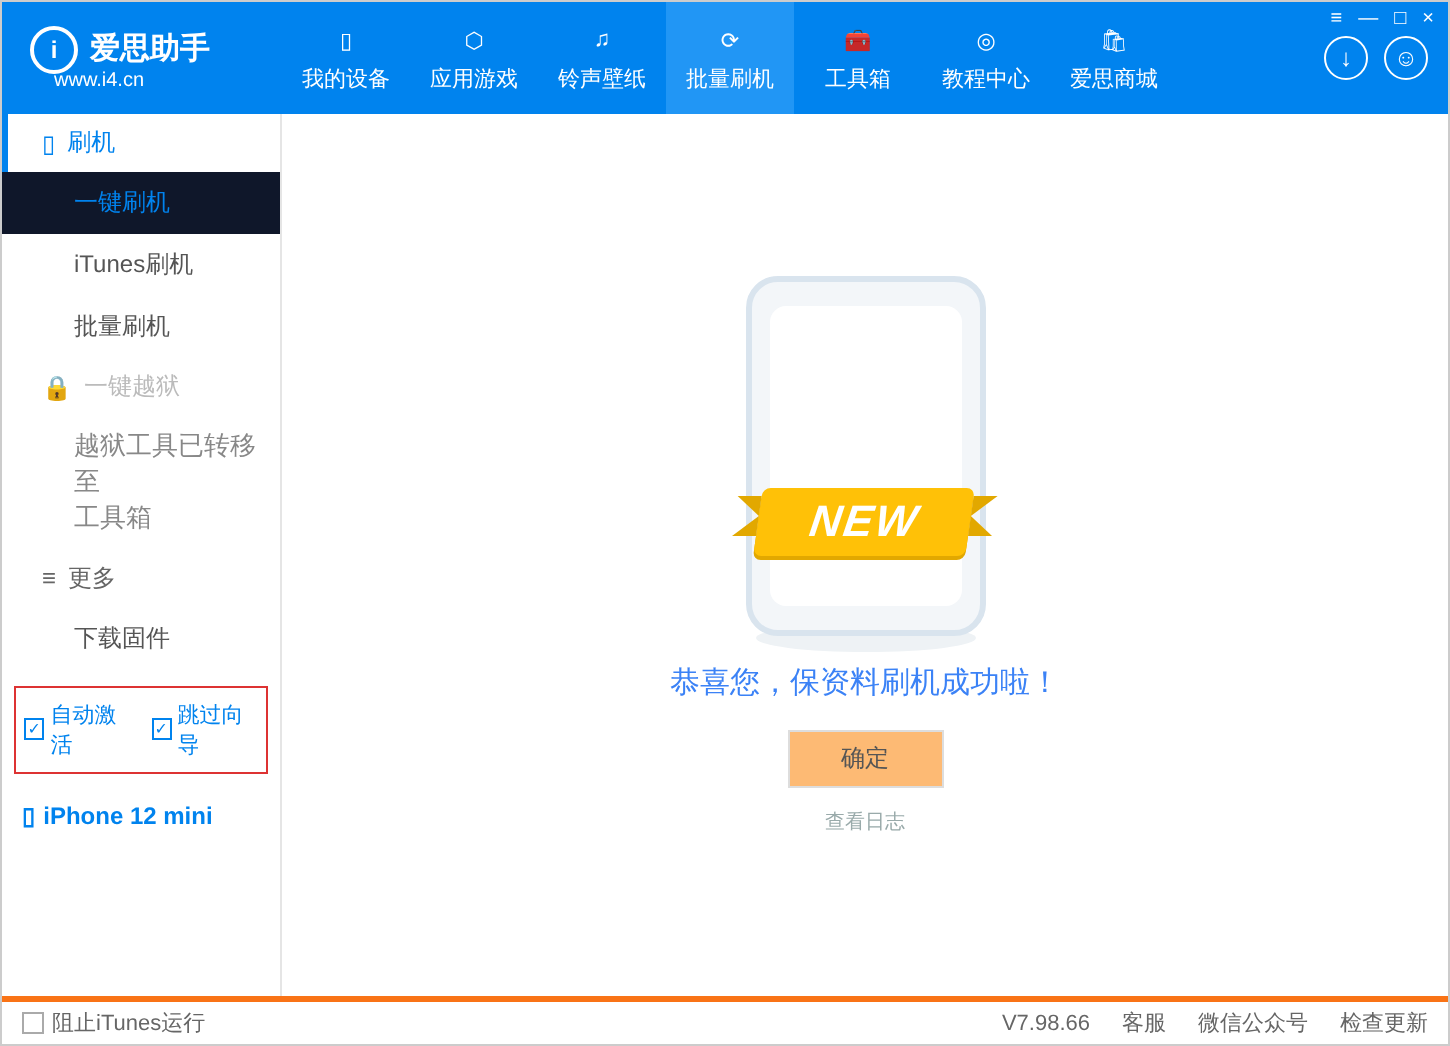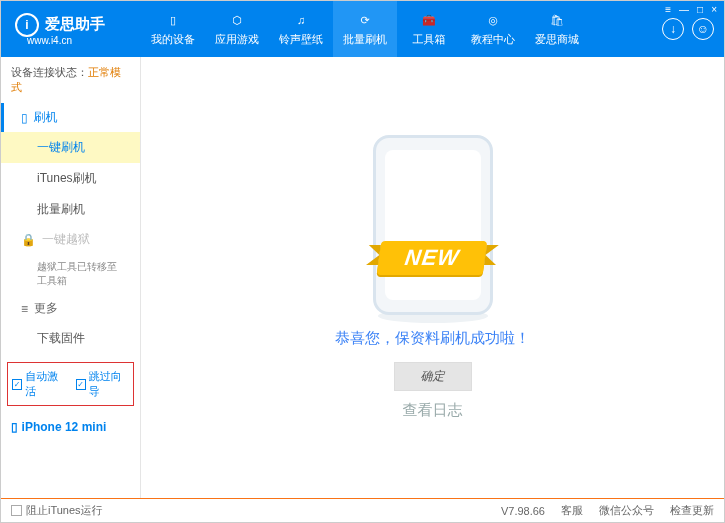--- a/index.html
+++ b/index.html
@@ -18,39 +18,39 @@
 .win-controls { position: absolute; top: 4px; right: 8px; display: flex; gap: 8px; font-size: 10px; color: #fff; }
 .win-controls span { cursor: pointer; }
 .round-btn { width: 22px; height: 22px; border: 1.5px solid #fff; border-radius: 50%; display: flex; align-items: center; justify-content: center; cursor: pointer; font-size: 12px; }
 .body-row { display: flex; height: calc(100% - 56px - 24px); }
 .sidebar { width: 140px; border-right: 1px solid #e5e5e5; display: flex; flex-direction: column; font-size: 12px; color: #555; }
 .conn-row { padding: 8px 10px; font-size: 11px; }
 .conn-state { color: #e07b00; }
 .side-sec { padding: 6px 10px 6px 20px; display: flex; align-items: center; gap: 6px; color: #666; }
 .side-sec.hl { color: #0083ee; border-left: 3px solid #0083ee; padding-left: 17px; }
 .side-item { padding: 7px 10px 7px 36px; cursor: pointer; }
-.side-item.active { background: #fef9c3; color: #0083ee; }
-.side-note { padding: 6px 10px 6px 36px; font-size: 10px; color: #888; line-height: 1.4; }
+.side-item.active { background: #0f172a; color: #0083ee; }
+.side-note { padding: 6px 10px 6px 36px; font-size: 13px; color: #888; line-height: 1.4; }
 .checks-row { border: 1.5px solid #d33; margin: 8px 6px; padding: 6px 4px; display: flex; align-items: center; gap: 10px; font-size: 11px; }
 .chk { display: flex; align-items: center; gap: 3px; color: #0083ee; }
 .chkbox { width: 11px; height: 11px; border: 1px solid #0083ee; display: flex; align-items: center; justify-content: center; font-size: 8px; color: #0083ee; }
 .device-block { padding: 6px 10px; }
 .dev-name { color: #0083ee; font-size: 12px; font-weight: 600; display: flex; align-items: center; gap: 4px; }
 .main { flex: 1; display: flex; flex-direction: column; align-items: center; justify-content: center; position: relative; }
 .phone-illust { width: 120px; height: 180px; background: #f3f6f9; border: 3px solid #d9e4ee; border-radius: 16px; position: relative; display: flex; align-items: center; justify-content: center; }
 .phone-screen { width: 96px; height: 150px; background: #fff; border-radius: 8px; }
 .new-banner { position: absolute; bottom: 48px; background: #ffc107; color: #fff; font-weight: 900; font-style: italic; font-size: 22px; padding: 4px 26px; border-radius: 4px; transform: skewX(-8deg); letter-spacing: 1px; box-shadow: 0 2px 0 #e2a800; }
 .ribbon-left, .ribbon-right { position: absolute; width: 0; height: 0; border-top: 10px solid #e2a800; border-bottom: 10px solid #e2a800; }
 .ribbon-left { border-left: 12px solid transparent; left: -12px; top: 4px; }
 .ribbon-right { border-right: 12px solid transparent; right: -12px; top: 4px; }
 .shadow-ellipse { width: 110px; height: 14px; background: #eef2f5; border-radius: 50%; margin-top: -6px; }
 .success-text { margin-top: 6px; font-size: 15px; color: #3b82f6; }
-.ok-btn { margin-top: 14px; border: 1px solid #ddd; background: #e5e5e5; padding: 5px 26px; font-size: 12px; cursor: pointer; color: #555; font-style: italic; }
-.log-link { margin-top: 10px; font-size: 15px; color: #9aa; cursor: pointer; }
-.footer { height: 24px; border-top: 1px solid #f97316; display: flex; align-items: center; font-size: 11px; color: #666; padding: 0 10px; gap: 16px; }
+.ok-btn { margin-top: 14px; border: 1px solid #ddd; background: #fdba74; padding: 5px 26px; font-size: 12px; cursor: pointer; color: #555; }
+.log-link { margin-top: 10px; font-size: 10px; color: #9aa; cursor: pointer; }
+.footer { height: 24px; border-top: 3px solid #f97316; display: flex; align-items: center; font-size: 11px; color: #666; padding: 0 10px; gap: 16px; }
 .footer .fchk { display: flex; align-items: center; gap: 4px; }
 .footer .fbox { width: 11px; height: 11px; border: 1px solid #aaa; }
 .footer .spacer { flex: 1; }
 .footer span.link { cursor: pointer; }
 </style>
 </head>
 <body>
 
 <div class="win-controls">
   <span>≡</span>
@@ -98,23 +98,20 @@
       </div>
     </div>
   <div class="header-right">
     <div class="round-btn">↓</div>
     <div class="round-btn">☺</div>
   </div>
 </div>
 
 <div class="body-row">
   <div class="sidebar">
-    <div class="conn-row">
-      <span>设备连接状态：</span><span class="conn-state">正常模式</span>
-    </div>
 
     <div class="side-sec hl">
       <span>▯</span>
       <span>刷机</span>
     </div>
     <div id="flash-items">
         <div class="side-item active">一键刷机</div>
         <div class="side-item">iTunes刷机</div>
         <div class="side-item">批量刷机</div>
       </div>

